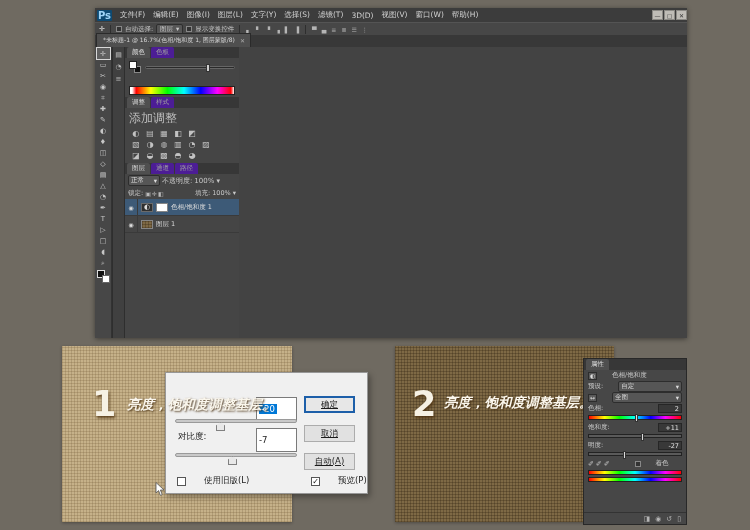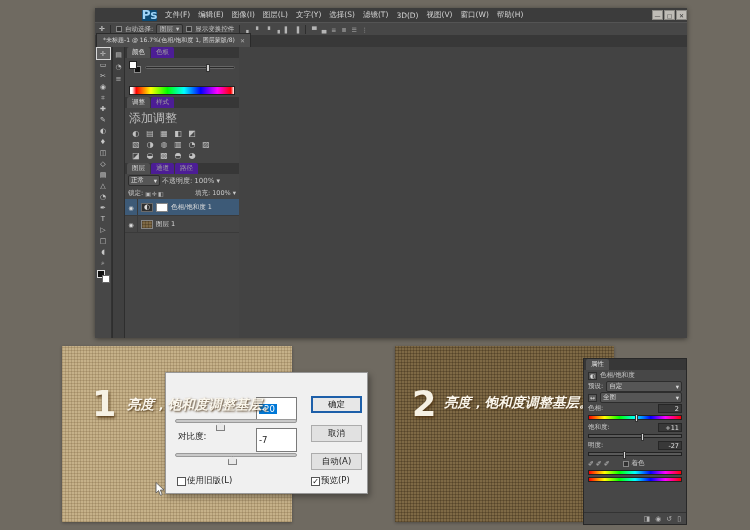--- a/index.html
+++ b/index.html
@@ -3,21 +3,21 @@
 <meta charset="utf-8">
 <style>
   * { margin:0; padding:0; box-sizing:border-box; }
   body { font-family:"DejaVu Sans","Liberation Sans",sans-serif; }
   #stage { position:relative; width:750px; height:530px; background:#6f6a61; overflow:hidden; }
   .abs { position:absolute; }
 
   
   #ps { position:absolute; left:95px; top:8px; width:592px; height:330px; background:#434343; box-shadow:0 1px 5px rgba(0,0,0,.45); }
   .menubar { height:14px; background:#3c3c3c; display:flex; align-items:center; font-size:7.5px; color:#d4d4d4; padding-left:2px; }
-  .ps-logo { width:15px; height:11px; background:#0d4a73; color:#9fd4f7; font-size:12px; font-weight:bold; display:flex; align-items:center; justify-content:center; margin-right:4px; border-radius:1px;margin-left:45px; }
+  .ps-logo { width:15px; height:11px; background:#0d4a73; color:#9fd4f7; font-size:10px; font-weight:bold; display:flex; align-items:center; justify-content:center; margin-right:4px; border-radius:1px; }
   .menu-item { padding:0 4px; white-space:nowrap; }
   .win-controls { margin-left:auto; display:flex; }
   .win-btn { width:11px; height:10px; background:#bfbcb6; color:#333; font-size:6px; display:flex; align-items:center; justify-content:center; margin-left:1px; border:1px solid #8c8a85; }
   .optionsbar { height:13px; background:#474747; border-top:1px solid #545454; display:flex; align-items:center; font-size:6.5px; color:#c9c9c9; padding:0 4px; gap:3px; }
   .opt-tool { font-size:7px; color:#e2e2e2; }
   .opt-check { width:6px; height:6px; border:1px solid #888; background:#333; display:inline-block; }
   .opt-select { background:#565656; border:1px solid #2e2e2e; border-radius:2px; padding:0 3px; display:flex; gap:3px; align-items:center; }
   .opt-sep { width:1px; height:9px; background:#2e2e2e; margin:0 2px; }
   .align-icon { font-size:6px; color:#b5b5b5; padding:0 1px; }
   .tabrow { height:12px; background:#383838; display:flex; align-items:flex-end; padding-left:1px; }
@@ -105,32 +105,32 @@
   .poco-logo { font-size:24px; font-weight:bold; letter-spacing:0; line-height:22px; }
   .poco-suffix { font-size:15px; font-weight:bold; }
   .poco-url { display:inline-block; font-size:8.5px; border-top:1px solid rgba(255,255,255,.85); padding-top:1px; margin-left:8px; }
 
   
   #dialog { position:absolute; left:165px; top:372px; width:203px; height:122px; background:#f0f0f0; border:1px solid #979797; box-shadow:2px 3px 6px rgba(0,0,0,.35); z-index:2; font-size:8.5px; color:#1b1b1b; }
   .dlg-title { height:16px; background:#fff; display:flex; align-items:center; padding-left:7px; font-size:8.5px; border-bottom:1px solid #e4e4e4; }
   .dlg-close { margin-left:auto; width:22px; text-align:center; font-size:9px; color:#444; }
   .dlg-input { position:absolute; width:41px; height:24px; background:#fff; border:1px solid #7a7a7a; font-size:8.5px; display:flex; align-items:center; padding-left:2px; }
   .sel-text { background:#0078d7; color:#fff; padding:0 2px; }
-  .dlg-btn { position:absolute; left:145px; width:51px; height:17px; background:#e1e1e1; border:1px solid #acacac; font-size:8.5px; display:flex; align-items:center; justify-content:center; }
+  .dlg-btn { position:absolute; left:138px; width:51px; height:17px; background:#e1e1e1; border:1px solid #acacac; font-size:8.5px; display:flex; align-items:center; justify-content:center;text-decoration:underline; }
   .dlg-btn.default { border:2px solid #1d5fa9; background:#e7e7e7; }
   .dlg-track { position:absolute; left:9px; width:122px; height:4px; background:#c9c9c9; border:1px solid #9a9a9a; border-radius:2px; }
   .dlg-handle { position:absolute; top:2px; width:9px; height:9px; background:#e8e8e8; box-shadow:inset 0 0 0 1px #808080; clip-path:polygon(50% 0,100% 38%,100% 100%,0 100%,0 38%); }
   .dlg-label { position:absolute; font-size:8.5px; }
-  .chk-row { position:absolute; display:flex; align-items:center; gap:1px; font-size:8.5px; }
+  .chk-row { position:absolute; display:flex; align-items:center; gap:18px; font-size:8.5px; }
   .chk { width:9px; height:9px; background:#fff; border:1px solid #555; font-size:8px; line-height:8px; text-align:center; color:#111; }
 
   
   #props { position:absolute; left:583px; top:358px; width:104px; height:167px; background:#474747; border:1px solid #282828; z-index:2; font-size:6.5px; color:#c8c8c8; display:flex; flex-direction:column; }
   #props .ptabs { flex:0 0 11px; }
-  .pr-row { display:flex; align-items:center; gap:3px; padding:0 4px; flex:0 0 11px; }
+  .pr-row { display:flex; align-items:center; gap:15px; padding:0 4px; flex:0 0 11px; }
   .pr-icon { width:9px; height:8px; background:#5a5a5a; border:1px solid #2d2d2d; font-size:6px; display:flex; align-items:center; justify-content:center; color:#ddd; }
   .pr-val { margin-left:auto; width:24px; height:9px; background:#383838; border:1px solid #262626; text-align:right; padding-right:2px; color:#e0e0e0; }
   .pr-bar { position:relative; margin:1px 4px 2px; height:5px; border:1px solid #222;
     background:linear-gradient(90deg,#f00,#ff0 17%,#0f0 33%,#0ff 50%,#00f 67%,#f0f 83%,#f00); }
   .pr-bar.plain { background:#5a5a5a; height:4px; }
   .pr-mark { position:absolute; top:-2px; width:3px; height:8px; background:#dcdcdc; border:1px solid #333; }
   .pr-droppers { letter-spacing:2px; font-size:7px; }
   .pr-spec { height:5px; margin:1px 4px; border:1px solid #222;
     background:linear-gradient(90deg,#f00,#ff0 17%,#0f0 33%,#0ff 50%,#00f 67%,#f0f 83%,#f00); }
   .pr-footer { margin-top:auto; height:12px; border-top:1px solid #333; display:flex; align-items:center; justify-content:flex-end; gap:5px; padding:0 5px; font-size:7px; color:#b5b5b5; }

